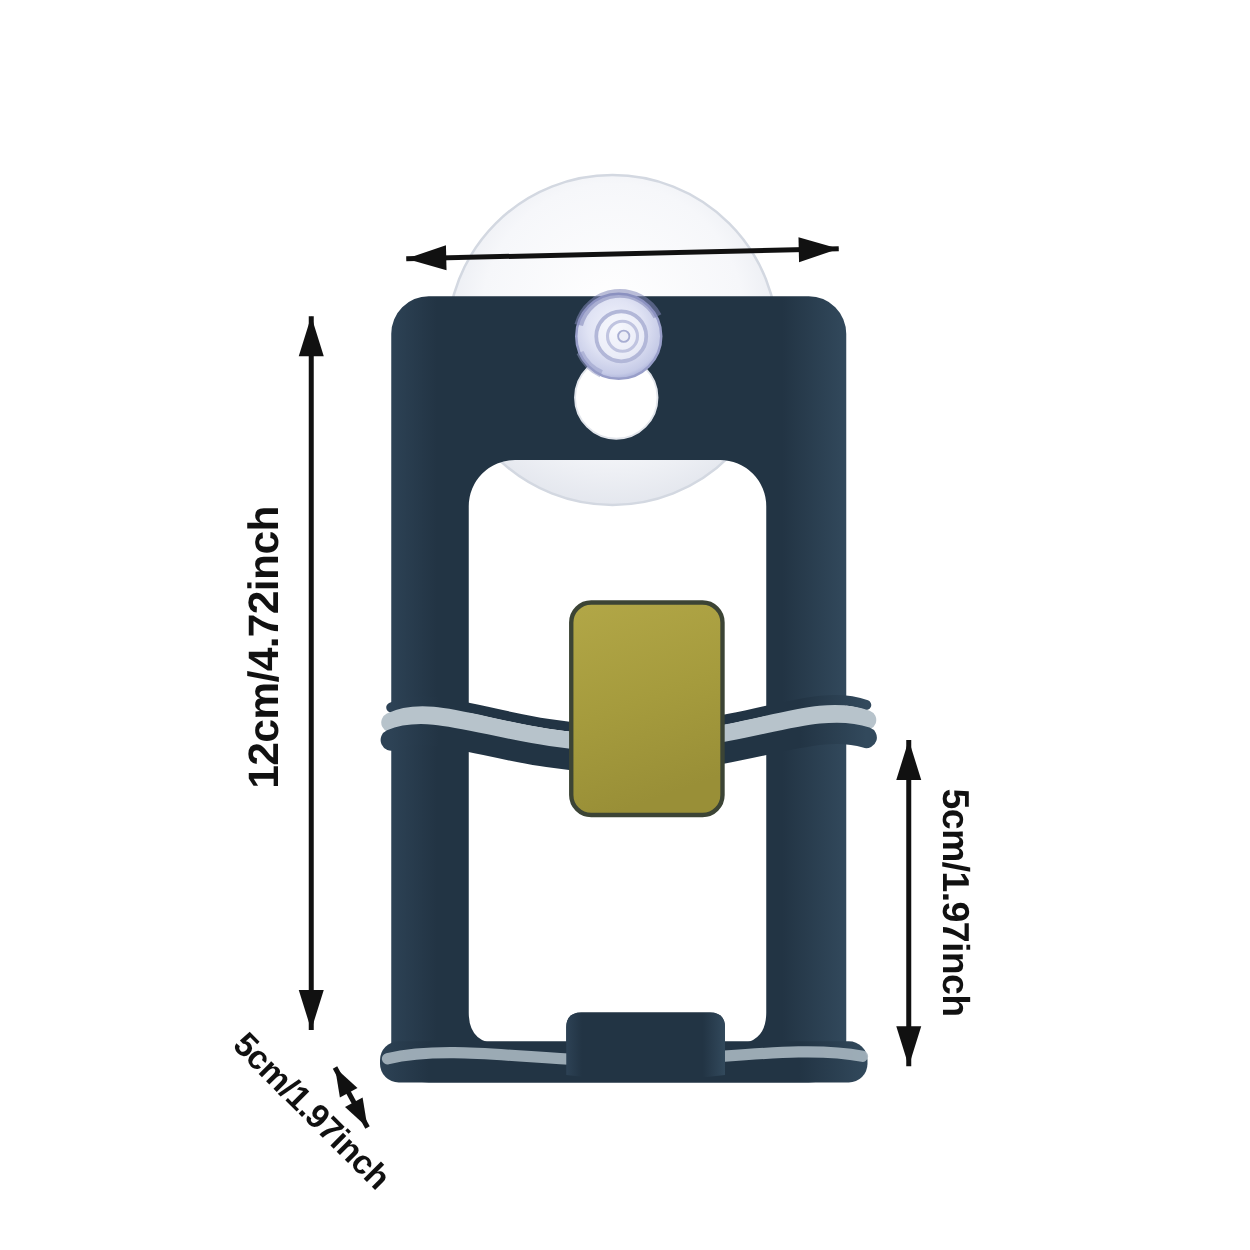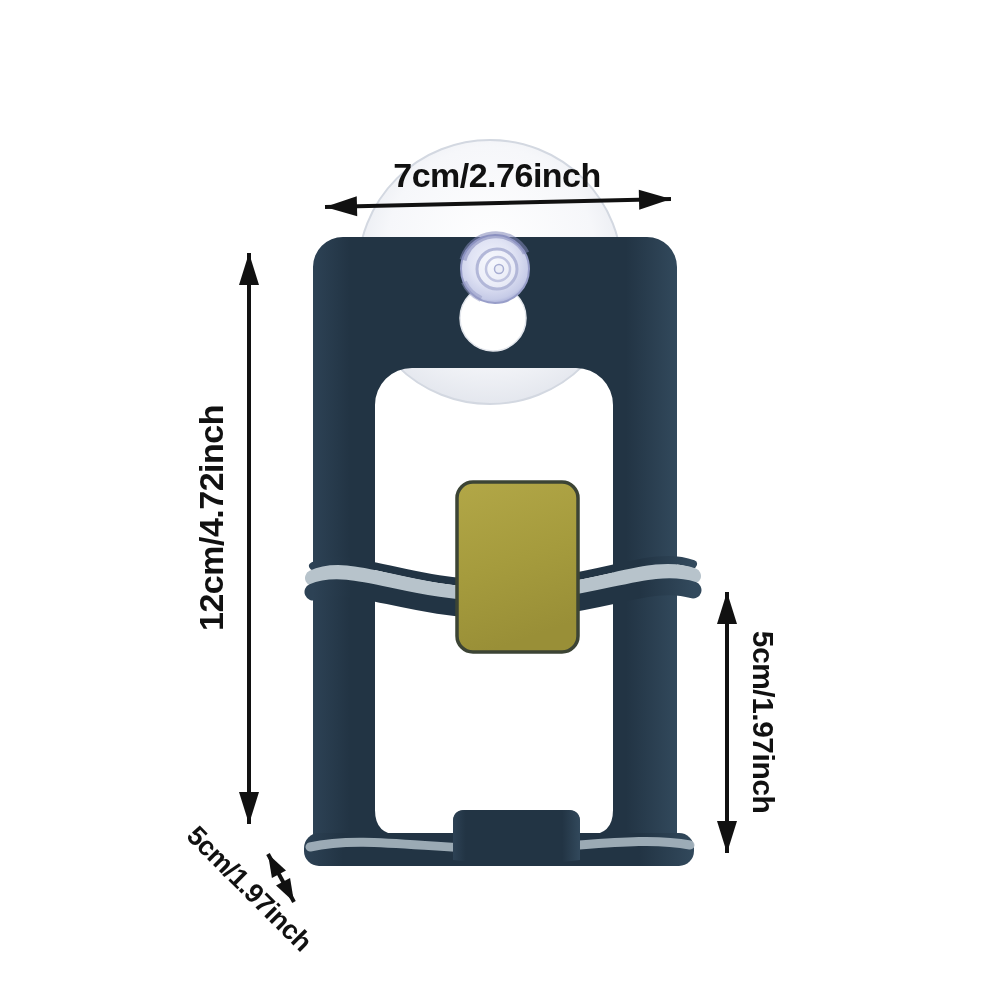--- a/index.html
+++ b/index.html
@@ -90,17 +90,16 @@
     </g>
 
     <g stroke="#111111" stroke-width="4">
       <line x1="325" y1="207" x2="671" y2="199" marker-start="url(#ahBig)" marker-end="url(#ahBig)"></line>
       <line x1="249" y1="253" x2="249" y2="824" marker-start="url(#ahBig)" marker-end="url(#ahBig)"></line>
       <line x1="727" y1="592" x2="727" y2="853" marker-start="url(#ahBig)" marker-end="url(#ahBig)"></line>
       <line x1="268" y1="854" x2="294" y2="902" marker-start="url(#ahSmall)" marker-end="url(#ahSmall)"></line>
     </g>
   </svg>
 
-  <div class="dim" id="top-label">7cm/2.76inch</div>
   <div class="dim" id="left-label">12cm/4.72inch</div>
   <div class="dim" id="right-label">5cm/1.97inch</div>
   <div class="dim" id="diag-label">5cm/1.97inch</div>
 </div>
 
 </body></html>

